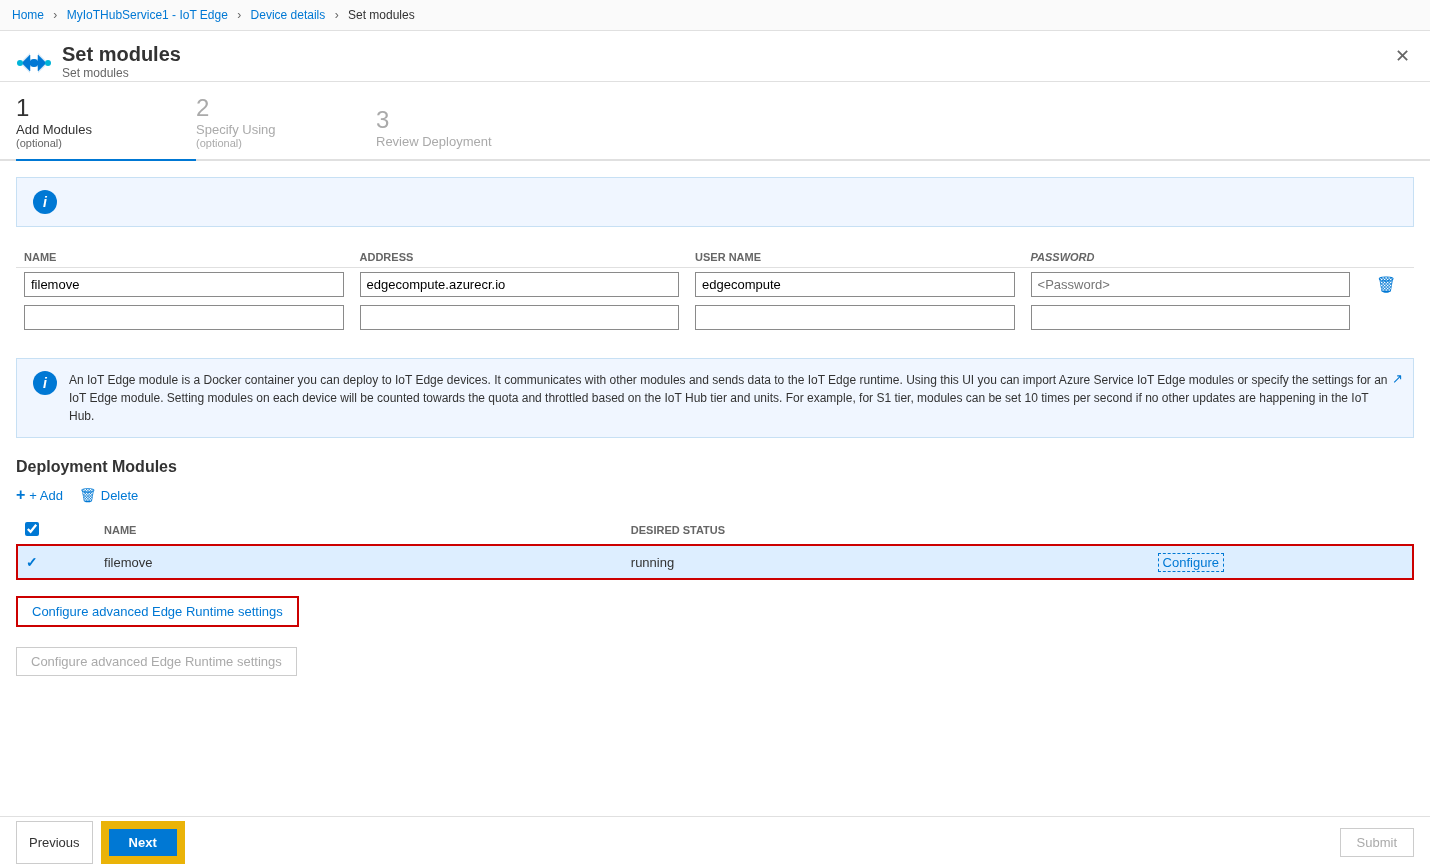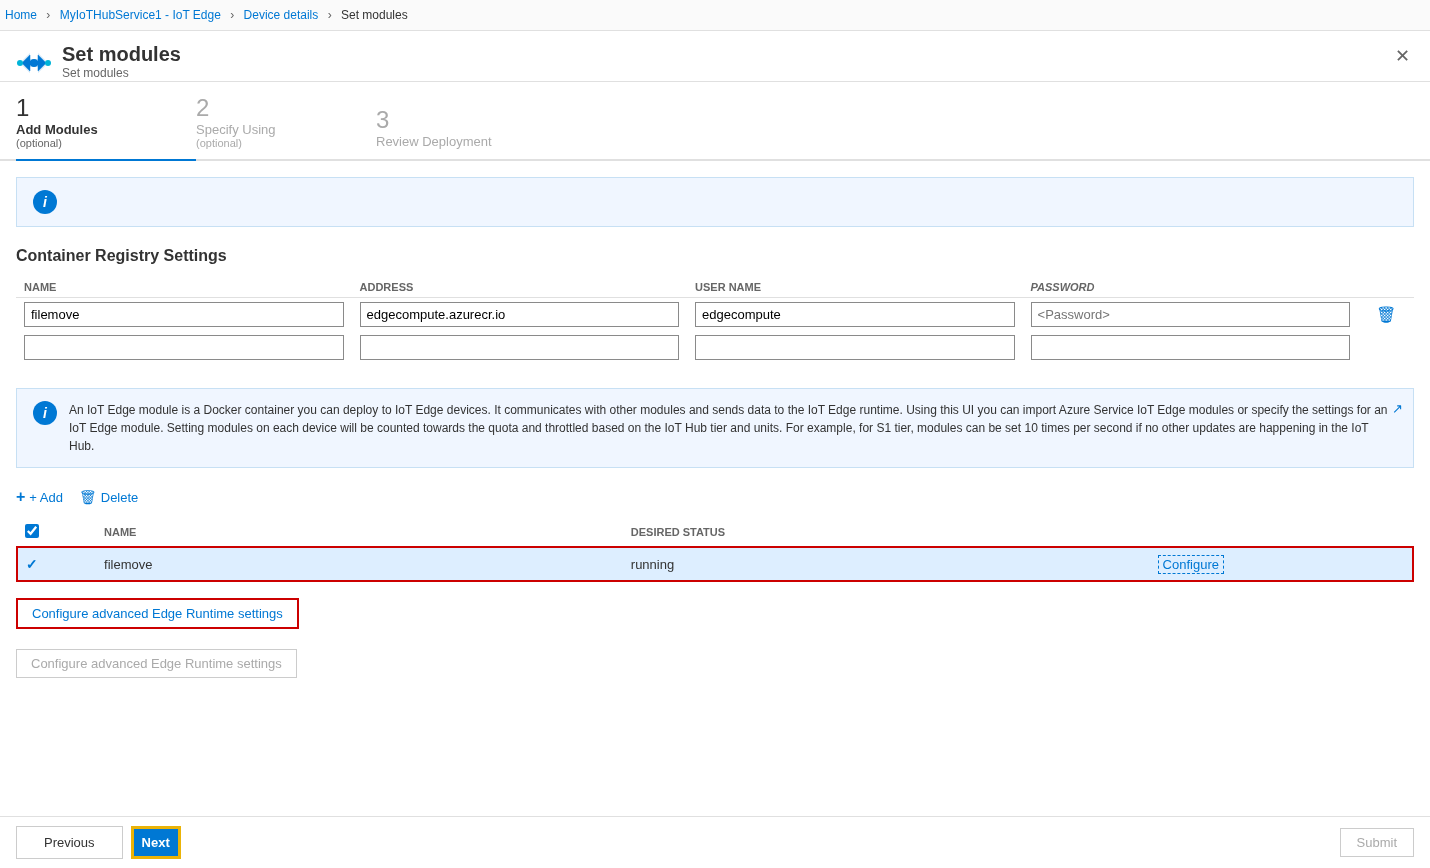--- a/index.html
+++ b/index.html
@@ -1,20 +1,20 @@
 <!DOCTYPE html>
 <html><head>
   <meta charset="utf-8">
   <style>
     * { box-sizing: border-box; margin: 0; padding: 0; }
     body { font-family: 'Segoe UI', Arial, sans-serif; font-size: 13px; background: #fff; color: #333; }
     
     
     .breadcrumb {
-      padding: 8px 5px;
+      padding: 8px 12px;
       font-size: 12px;
       color: #0078d4;
       border-bottom: 1px solid #e0e0e0;
       background: #fafafa;
     }
     .breadcrumb span { color: #333; }
     .breadcrumb a { color: #0078d4; text-decoration: none; }
     .breadcrumb .sep { margin: 0 6px; color: #666; }
 
     
@@ -63,21 +63,21 @@
       padding-bottom: 10px;
       min-width: 180px;
       position: relative;
     }
     .wizard-step-number {
       font-size: 24px;
       font-weight: 300;
       color: #333;
     }
     .wizard-step-number.inactive { color: #aaa; }
-    .wizard-step-label { font-size: 13px; font-weight: 700; color: #333; }
+    .wizard-step-label { font-size: 13px; font-weight: 400; color: #333; }
     .wizard-step-label.inactive { color: #aaa; font-weight: 400; }
     .wizard-step-sub { font-size: 11px; color: #666; }
     .wizard-step-sub.inactive { color: #aaa; }
     .wizard-step-active-bar {
       position: absolute;
       bottom: -2px;
       left: 0;
       right: 0;
       height: 2px;
       background: #0078d4;
@@ -235,31 +235,31 @@
       height: 52px;
       background: #fff;
       border-top: 1px solid #e0e0e0;
       display: flex;
       align-items: center;
       padding: 0 16px;
       justify-content: space-between;
     }
     .footer-left { display: flex; gap: 8px; }
     .btn-previous {
-      padding: 6px 27px;
+      padding: 6px 12px;
       background: #fff;
       border: 1px solid #ccc;
       color: #333;
       cursor: pointer;
       font-size: 13px;
     }
     .btn-next {
-      padding: 6px 8px;
+      padding: 6px 20px;
       background: #0078d4;
-      border: 3px solid #eab308;
+      border: 8px solid #eab308;
       color: #fff;
       cursor: pointer;
       font-size: 13px;
       font-weight: 600;
     }
     .btn-submit {
       padding: 6px 16px;
       background: #fff;
       border: 1px solid #ccc;
       color: #aaa;
@@ -332,21 +332,20 @@
 </div>
 
 <div class="main-content">
 
   <div class="info-box">
     <div class="info-icon">
         <i>i</i>
       </div>
   </div>
 
-  <div class="section-title">Container Registry Settings</div>
 
   <table class="registry-table">
     <thead>
       <tr>
         <th class="col-name">NAME</th>
         <th class="col-address">ADDRESS</th>
         <th class="col-username">USER NAME</th>
         <th class="col-password">PASSWORD</th>
         <th class="col-action"></th>
       </tr>
@@ -388,20 +387,21 @@
   </table>
 
   <div class="info-box" style="position:relative;">
     <div class="info-icon">
         <i>i</i>
       </div>
     <span>An IoT Edge module is a Docker container you can deploy to IoT Edge devices. It communicates with other modules and sends data to the IoT Edge runtime. Using this UI you can import Azure Service IoT Edge modules or specify the settings for an IoT Edge module. Setting modules on each device will be counted towards the quota and throttled based on the IoT Hub tier and units. For example, for S1 tier, modules can be set 10 times per second if no other updates are happening in the IoT Hub.</span>
     <a href="#" class="info-box-link" style="position:absolute;right:10px;top:10px;">↗</a>
   </div>
 
+  <div class="deployment-title">Deployment Modules</div>
 
   <div class="deployment-actions">
     <button class="action-btn">
       <span style="font-size:16px;font-weight:700;color:#0078d4;">+</span>
       <span>+ Add</span>
     </button>
     <button class="action-btn">
       <span style="font-size:14px;">🗑</span>
       <span>Delete</span>
     </button>

